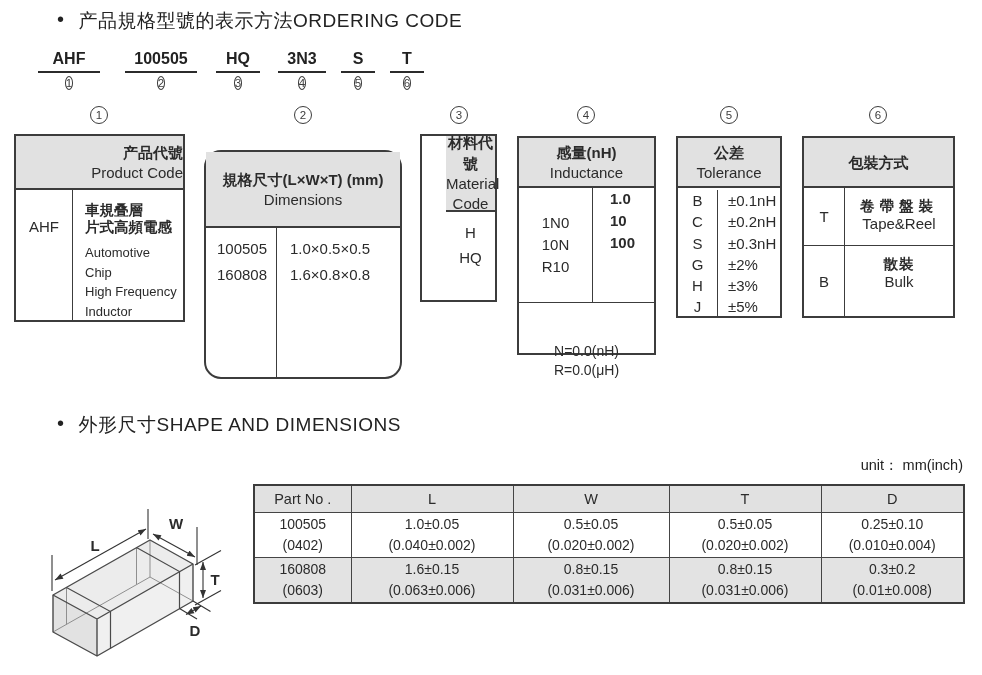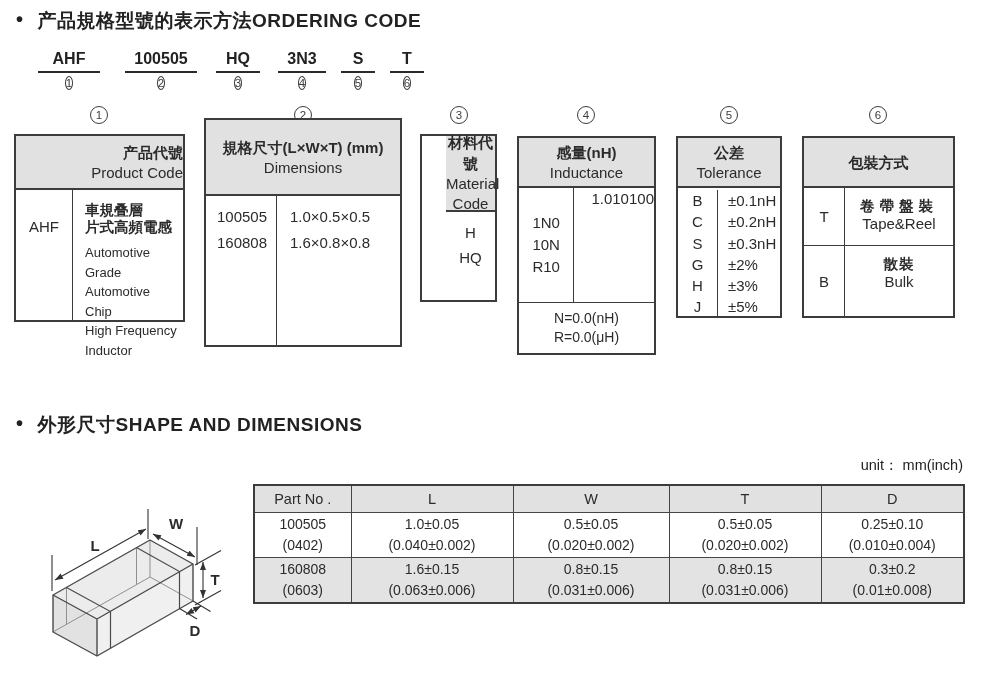--- a/index.html
+++ b/index.html
@@ -1,21 +1,21 @@
 <!DOCTYPE html>
 <html><head>
 <meta charset="utf-8">
 <style>
   * { margin:0; padding:0; box-sizing:border-box; }
   html,body { background:#fff; }
   .page {
     position:relative; width:982px; height:675px; background:#ffffff;
     font-family:"Liberation Sans","DejaVu Sans",sans-serif; color:#2b2b2b; overflow:hidden;
   }
-  .sec-title { position:absolute; font-size:19px; font-weight:bold; letter-spacing:.5px; color:#222; white-space:nowrap; }
+  .sec-title { position:absolute; font-size:19px; font-weight:normal; letter-spacing:.5px; color:#222; white-space:nowrap;margin-left:41px; }
   .sec-title .bullet { display:inline-block; margin-right:14px; font-size:20px; transform:translateY(-1px); }
 
   
   .seg { position:absolute; text-align:center; }
   .seg-code { display:block; font-size:16px; font-weight:bold; color:#222;
               padding-bottom:3px; border-bottom:2px solid #2b2b2b; }
   .circ { width:18px; height:18px; border:1.4px solid #3c3c3c; border-radius:50%;
           font-size:11.5px; line-height:16px; text-align:center; color:#3c3c3c; }
   .seg .circ { margin:5px auto 0; }
   .box-num { position:absolute; }
@@ -36,22 +36,22 @@
 
   .b2-body { display:flex; height:149px; }
   .b2-col1 { width:71px; padding:8px 0 0 11px; font-size:15px; line-height:26px; }
   .b2-col2 { flex:1; padding:8px 0 0 13px; font-size:15px; line-height:26px; }
 
   .b3-body { text-align:center; padding-top:8px; font-size:15px; line-height:25px; }
 
   .b4-mid { display:flex; height:115px; border-bottom:1.6px solid #3c3c3c; }
   .b4-c1 { width:74px; display:flex; flex-direction:column; justify-content:center; align-items:center; }
   .b4-c1 div, .b4-c2 div { font-size:15px; line-height:22px; }
-  .b4-c2 { flex:1; display:flex; flex-direction:row; justify-content:flex-start; padding-left:17px; }
-  .b4-note { text-align:center; font-size:14px; line-height:19px; padding-top:6px; }
+  .b4-c2 { flex:1; display:flex; flex-direction:column; justify-content:flex-start; padding-left:17px;font-weight:bold; }
+  .b4-note { text-align:center; font-size:14px; line-height:19px; padding-top:6px;margin-top:33px; }
 
   .b5-body { display:flex; height:128px; }
   .b5-c1 { width:40px; text-align:center; }
   .b5-c1 div { font-size:15px; line-height:21.3px; }
   .b5-c2 { flex:1; padding-left:10px; }
   .b5-c2 div { font-size:15px; line-height:21.3px; }
   .b5-body { padding-top:2px; }
 
   .b6-grid { display:grid; grid-template-columns:41px 1fr; grid-template-rows:58px 1fr; height:128px; }
   .b6-letter { display:flex; align-items:center; justify-content:center; font-size:15px; }
@@ -120,30 +120,29 @@
     <div class="box-hd" style="height:54px;align-items:flex-end;">
       <div class="hd-cn">产品代號</div>
       <div class="hd-en">Product Code</div>
     </div>
     <div class="b1-body">
       <div class="b1-code cell-divider-r">AHF</div>
       <div class="b1-desc">
         <div class="cn">車規叠層</div>
         <div class="cn">片式高頻電感</div>
         <div class="en">
-          <div>Automotive Grade</div>
           <div>Automotive Chip</div>
           <div>High Frequency</div>
           <div>Inductor</div>
         </div>
       </div>
     </div>
   </div>
 
-  <div class="box" style="left:204px; top:118px; width:198px; height:229px;">
+  <div class="box" style="left:204px; top:150px; width:198px; height:229px;border-radius:17px;">
     <div class="box-hd" style="height:76px;">
       <div class="hd-cn">規格尺寸(L×W×T) (mm)</div>
       <div class="hd-en">Dimensions</div>
     </div>
     <div class="b2-body">
       <div class="b2-col1 cell-divider-r" style="height:149px;">
         <div>100505</div>
         <div>160808</div>
       </div>
       <div class="b2-col2">

